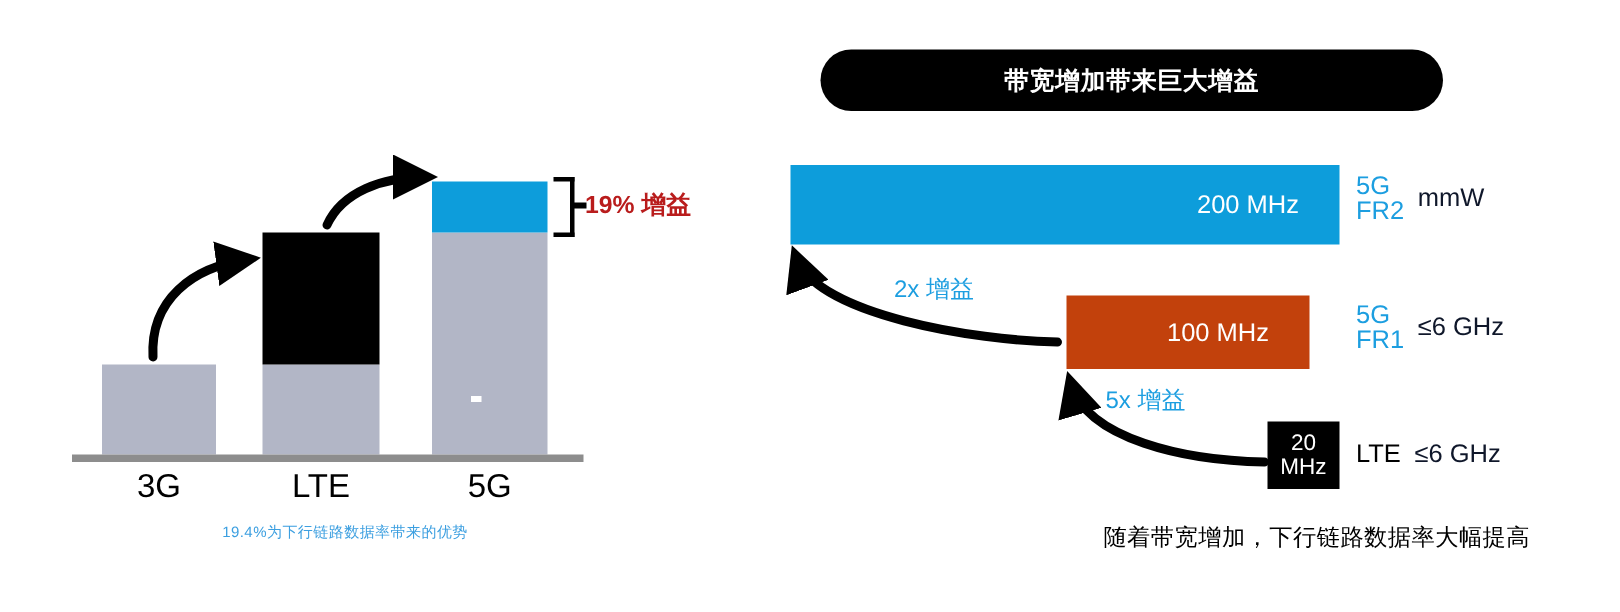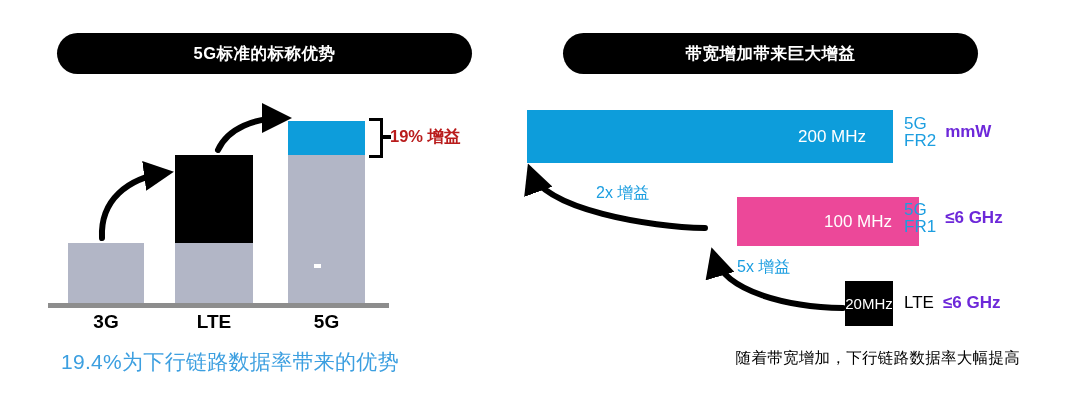--- a/index.html
+++ b/index.html
@@ -13,21 +13,21 @@
     font-family: "Liberation Sans", "DejaVu Sans", sans-serif;
     position: relative;
     overflow: hidden;
     color: #000;
   }
   .panel {
     position: absolute;
     top: 0;
   }
   #panel-left  { left: 0;   width: 540px; height: 408px; }
-  #panel-right { left: 540px; width: 540px; height: 324px; }
+  #panel-right { left: 524px; width: 540px; height: 324px; }
 
   
   .title-pill {
     position: absolute;
     height: 41px;
     border-radius: 21px;
     background: #000000;
     color: #ffffff;
     display: flex;
     align-items: center;
@@ -63,35 +63,35 @@
 
   #baseline {
     position: absolute;
     left: 48px; top: 303px;
     width: 341px; height: 5px;
     background: #8d8d8d;
   }
 
   .axis-label {
     position: absolute;
-    font-size: 19px;
-    font-weight: 700;
+    font-size: 22px;
+    font-weight: 400;
     color: #000;
     text-align: center;
     top: 311px;
   }
   #label-3g  { left: 68px;  width: 76px; }
   #label-lte { left: 173px; width: 82px; }
   #label-5g  { left: 288px; width: 77px; }
 
   #caption-left {
     position: absolute;
     left: 0; top: 348px; width: 460px;
     text-align: center;
-    font-size: 21px;
+    font-size: 10px;
     color: #3c9fe0;
     letter-spacing: 0.3px;
   }
 
   
   #bracket-19 {
     position: absolute;
     left: 369px; top: 118px;
     width: 14px; height: 40px;
     border: 3px solid #000;
@@ -127,51 +127,50 @@
     display: flex;
     align-items: center;
     justify-content: flex-end;
     box-sizing: border-box;
     color: #ffffff;
     font-size: 17px;
     font-weight: 400;
     padding-right: 27px;
   }
   #hbar-200 { left: 527px; top: 110px; width: 366px; height: 53px; background: #0d9ddb; }
-  #hbar-100 { left: 737px; top: 197px; width: 182px; height: 49px; background: #ec4899; }
+  #hbar-100 { left: 711px; top: 197px; width: 162px; height: 49px; background: #c2410c; }
   #hbar-20 {
     left: 845px; top: 281px; width: 48px; height: 45px;
     background: #000000;
     display: flex;
-    flex-direction: row;
+    flex-direction: column;
     align-items: center;
     justify-content: center;
     padding-right: 0;
     font-size: 15px;
     line-height: 1.05;
   }
 
   .tech-label {
     position: absolute;
     display: flex;
     align-items: center;
   }
   .tech-name {
     color: #1c9ee0;
     font-size: 17px;
     line-height: 1.02;
     font-weight: 400;
   }
   .tech-name.single { color: #000; }
   .tech-band {
-    color: #6d28d9;
+    color: #0f172a;
     font-size: 17px;
     margin-left: 9px;
     white-space: nowrap;
-    font-weight: bold;
   }
   #tech-fr2 { left: 904px; top: 115px; }
   #tech-fr1 { left: 904px; top: 201px; }
   #tech-lte { left: 904px; top: 293px; }
 
   .gain-label {
     position: absolute;
     font-size: 16px;
     font-weight: 400;
     color: #1c9ee0;
@@ -187,21 +186,20 @@
     font-size: 15.5px;
     color: #000000;
     letter-spacing: 0.3px;
   }
 </style>
 </head>
 <body>
 
 <div class="panel" id="panel-left">
 
-  <div class="title-pill" id="title-left">5G标准的标称优势</div>
 
   <div class="bar-stack seg-gray" id="bar-3g"></div>
 
   <div class="bar-stack seg-gray" id="bar-lte-gray"></div>
   <div class="bar-stack seg-black" id="bar-lte-black"></div>
 
   <div class="bar-stack seg-gray" id="bar-5g-gray">
   </div>
   <div id="bar-5g-tick"></div>
   <div class="bar-stack seg-blue" id="bar-5g-blue"></div>

